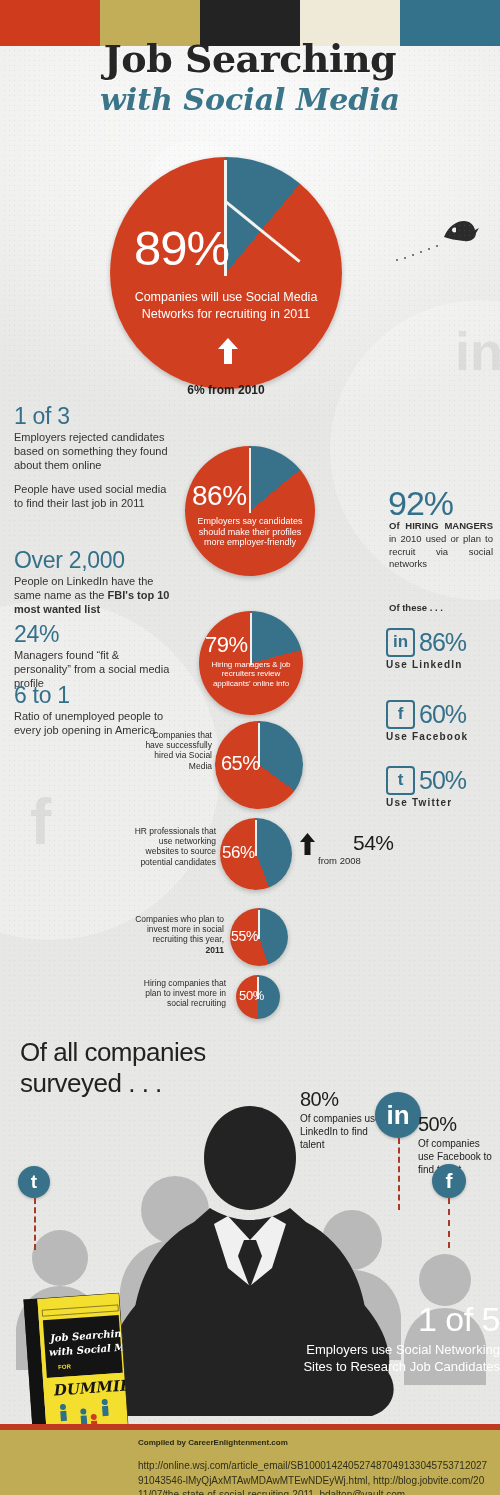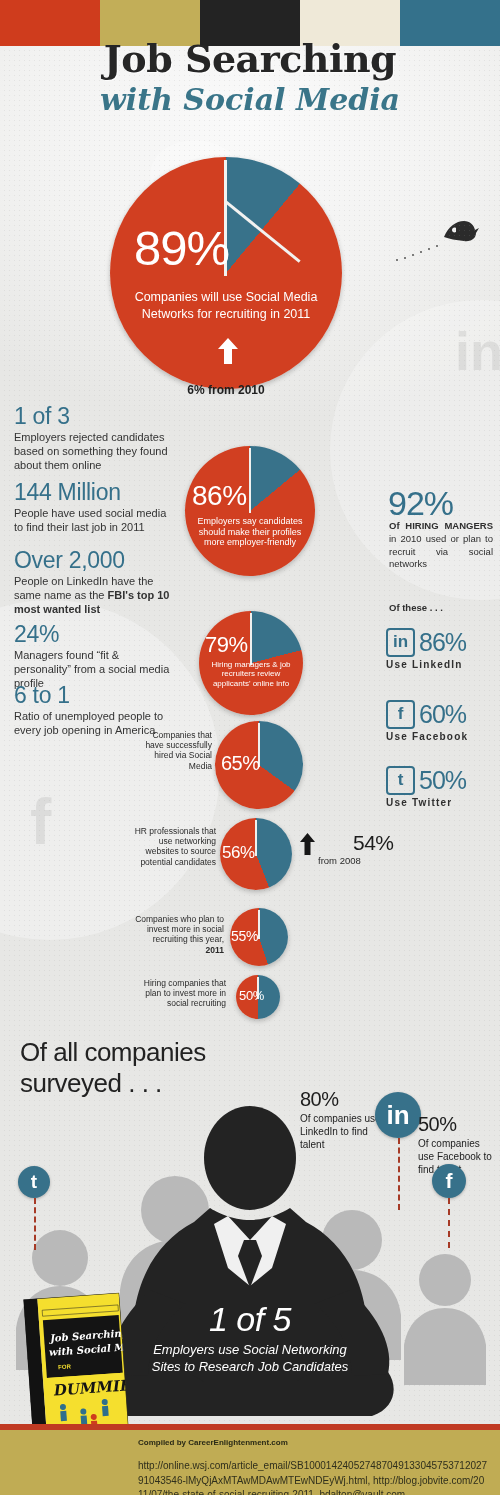--- a/index.html
+++ b/index.html
@@ -81,21 +81,21 @@
   .bstat{position:absolute;}
   .bstat .bp{font-size:20px;color:#1d1d1d;letter-spacing:-0.5px;}
   .bstat .bs{font-size:10px;color:#222;line-height:1.3;margin-top:1px;}
   .circleicon{
     position:absolute;border-radius:50%;background:#37718a;color:#fff;
     text-align:center;font-weight:bold;font-family:"Liberation Sans",sans-serif;
     box-shadow:0 1px 3px rgba(0,0,0,.25);
   }
   .leader{position:absolute;border-left:2px dashed #a63a26;}
 
-  .oneof5{position:absolute;left:0;right:0;top:1300px;text-align:center;color:#fff;font-style:italic;}
+  .oneof5{position:absolute;left:0;right:0;top:1300px;text-align:right;color:#fff;}
   .oneof5 .n{font-size:34px;letter-spacing:-0.5px;}
   .oneof5 .t{font-size:13px;line-height:1.3;margin-top:3px;}
 
   .footer{position:absolute;left:0;top:1430px;width:500px;height:65px;background:#c0ac54;}
   .footer .ctext{position:absolute;left:138px;top:8px;width:350px;}
   .footer .c1{font-size:8px;font-weight:bold;color:#2a2a16;}
   .footer .c2{font-size:10px;color:#2f2f1c;line-height:1.45;word-break:break-all;margin-top:12px;}
   .redline{position:absolute;left:0;top:1424px;width:500px;height:7px;background:#c03a22;}
 
   
@@ -151,21 +151,20 @@
   <svg class="uparrow" style="left:218px;top:338px;" width="20" height="26" viewBox="0 0 20 26">
     <polygon points="10,0 20,11 14,11 14,26 6,26 6,11 0,11" fill="#ffffff"></polygon>
   </svg>
   <div style="position:absolute;left:110px;top:383px;width:232px;text-align:center;font-size:12px;font-weight:bold;color:#1f1f1f;">6% from 2010</div>
 
   <div class="stat" style="top:404px;">
     <div class="big">1 of 3</div>
     <div class="sub">Employers rejected candidates based on something they found about them online</div>
   </div>
   <div class="stat" style="top:480px;">
-    <div class="big">144 Million</div>
     <div class="sub">People have used social media to find their last job in 2011</div>
   </div>
   <div class="stat" style="top:548px;">
     <div class="big">Over 2,000</div>
     <div class="sub">
       <span>People on LinkedIn have the same name as the </span><b>FBI's top 10 most wanted list</b>
     </div>
   </div>
   <div class="stat" style="top:622px;">
     <div class="big">24%</div>

